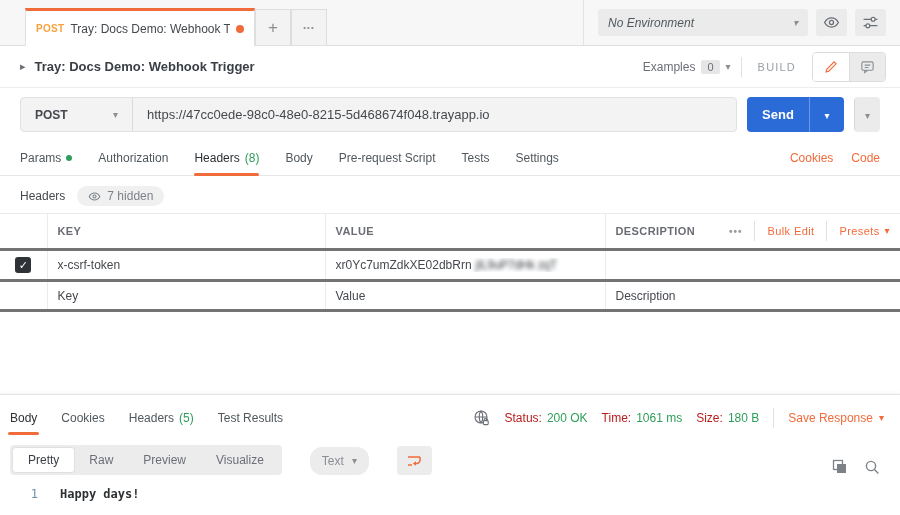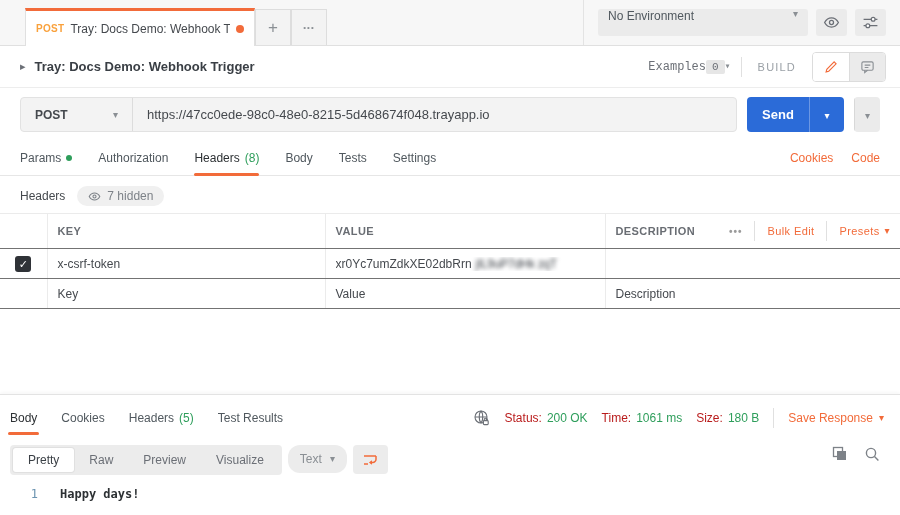--- a/index.html
+++ b/index.html
@@ -18,33 +18,33 @@
   .req-tab .m { color:#f9a13c; font-weight:bold; font-size:10px; letter-spacing:.3px; }
   .req-tab .t { color:#45494e; font-size:12px; white-space:nowrap; overflow:hidden; }
   .dot-unsaved { width:8px; height:8px; border-radius:50%; background:#f26b3a; flex:none; }
   .tab-sq { height:36px; min-width:36px; background:#f3f3f3; border:1px solid #ddd; border-bottom:none;
     display:flex; align-items:center; justify-content:center; color:#8a8f94; }
   .tab-sq.plus { font-size:17px; font-weight:300; }
   .tab-sq.more { font-size:8px; letter-spacing:1px; padding:0 7px; }
   .env-area { display:flex; align-items:center; gap:8px; padding:0 14px 0 14px;
     border-left:1px solid #e3e3e3; }
   .env-select { width:210px; height:27px; background:#ebebeb; border-radius:3px;
-    display:flex; justify-content:space-between; padding:0 10px; cursor:pointer; }
+    display:flex; align-items:center; justify-content:space-between; padding:0 10px; cursor:pointer;font-style:italic; }
   .chev { color:#8a8f94; font-size:10px; line-height:1; }
   .icon-btn { width:31px; height:27px; background:#ebebeb; border-radius:3px; border:none;
     display:flex; align-items:center; justify-content:center; cursor:pointer; }
 
   
   .title-row { height:42px; border-bottom:1px solid #ededed; display:flex; align-items:center;
     justify-content:space-between; padding:0 14px 0 20px; flex:none; }
   .title-left { display:flex; align-items:center; gap:9px; }
   .caret { color:#6b6f76; font-size:11px; cursor:pointer; }
   .req-title { font-size:13px; font-weight:bold; color:#3a3f45; }
   .title-right { display:flex; align-items:center; gap:10px; }
-  .examples { display:flex; align-items:center; color:#6b6f76; cursor:pointer;font-family:Liberation Mono, monospace; }
+  .examples { display:flex; align-items:center; gap:6px; color:#6b6f76; cursor:pointer; }
   .count-badge { background:#e6e6e6; border-radius:2px; padding:1px 6px; font-size:11px; color:#6b6f76; }
   .vdiv { width:1px; height:20px; background:#e0e0e0; }
   .build { color:#9aa0a6; font-size:11px; letter-spacing:1.2px; margin:0 6px; }
   .mode-toggle { display:flex; border:1px solid #dcdcdc; border-radius:4px; overflow:hidden; }
   .mode-seg { width:36px; height:28px; display:flex; align-items:center; justify-content:center; cursor:pointer; }
   .mode-seg.active { background:#fff; }
   .mode-seg.inactive { background:#ebebeb; border-left:1px solid #dcdcdc; }
 
   
   .url-row { padding:9px 20px; display:flex; gap:10px; flex:none; }
@@ -79,21 +79,21 @@
   
   .hmeta { padding:10px 20px 7px; display:flex; align-items:center; gap:12px; flex:none; }
   .hmeta .hl { color:#45494e; }
   .pill { background:#f0f0f0; border-radius:12px; padding:3px 11px; color:#7d8288;
     display:flex; align-items:center; gap:6px; cursor:pointer; }
 
   
   table.kv { width:100%; border-collapse:collapse; table-layout:fixed; flex:none; }
   .kv th { border-top:1px solid #ebebeb; font-size:11px; color:#696d73; text-align:left;
     font-weight:bold; letter-spacing:.4px; padding:7px 10px; }
-  .kv th, .kv td { border-bottom:1px solid #737373; }
+  .kv th, .kv td { border-bottom:3px solid #737373; }
   .kv td { padding:2px 10px; height:30px; color:#45494e; }
   .kv .cbx-cell, .kv .cbx-th { border-right:1px solid #ebebeb; text-align:center; padding:6px 0; }
   .kv .c2 { border-right:1px solid #ebebeb; }
   .kv .c3 { border-right:1px solid #ebebeb; }
   .checkbox { width:16px; height:16px; background:#2f3237; border-radius:3px; margin:0 auto;
     color:#fff; font-size:11px; line-height:16px; text-align:center; cursor:pointer; }
   .ph { color:#b6bbc0; }
   .desc-head { display:flex; align-items:center; }
   .desc-head .lbl { flex:1; }
   .desc-tools { display:flex; align-items:center; gap:12px; font-weight:normal; }
@@ -112,21 +112,21 @@
   .resp-tab.active { color:#2d3134; }
   .resp-tab.active::after { content:""; position:absolute; left:-2px; right:-2px; bottom:5px;
     height:3px; background:#f26b3a; border-radius:2px; }
   .resp-right { margin-left:auto; display:flex; align-items:center; gap:14px; padding-right:6px; }
   .stat { display:flex; gap:5px; }
   .stat .k { color:#b91c1c; }
   .stat .v { color:#2e9e5b;text-align:right; }
   .save-resp { display:flex; align-items:center; gap:6px; color:#f26b3a; cursor:pointer; }
   .save-resp .chev { color:#f26b3a; }
 
-  .resp-toolbar { display:flex; align-items:flex-start; gap:6px; padding:5px 10px; flex:none; }
+  .resp-toolbar { display:flex; align-items:flex-end; gap:28px; padding:5px 10px; flex:none; }
   .viewgroup { background:#ececec; border-radius:4px; display:flex; padding:3px; }
   .vseg { padding:5px 15px; color:#6b6f76; border-radius:3px; cursor:pointer; }
   .vseg.active { background:#fff; color:#3a3f45; box-shadow:0 0 0 1px #e0e0e0; }
   .fmt-sel { background:#ececec; border-radius:12px; padding:7px 12px; display:flex;
     align-items:center; gap:8px; color:#8a8f94; cursor:pointer; }
   .wrap-btn { background:#ececec; border-radius:4px; width:35px; height:29px; border:none;
     display:flex; align-items:center; justify-content:center; cursor:pointer; }
   .resp-toolbar-right { margin-left:auto; display:flex; align-items:center; gap:16px; padding-right:10px; }
   .ric { cursor:pointer; }
 
@@ -234,20 +234,23 @@
   </div>
   <div class="rtab">
     <span>Authorization</span>
   </div>
   <div class="rtab active">
     <span>Headers</span>
     <span class="badge-green">(8)</span>
   </div>
   <div class="rtab">
     <span>Body</span>
+  </div>
+  <div class="rtab">
+    <span>Pre-request Script</span>
   </div>
   <div class="rtab">
     <span>Tests</span>
   </div>
   <div class="rtab">
     <span>Settings</span>
   </div>
   <div class="rtabs-right">
     <span class="olink">Cookies</span>
     <span class="olink">Code</span>

